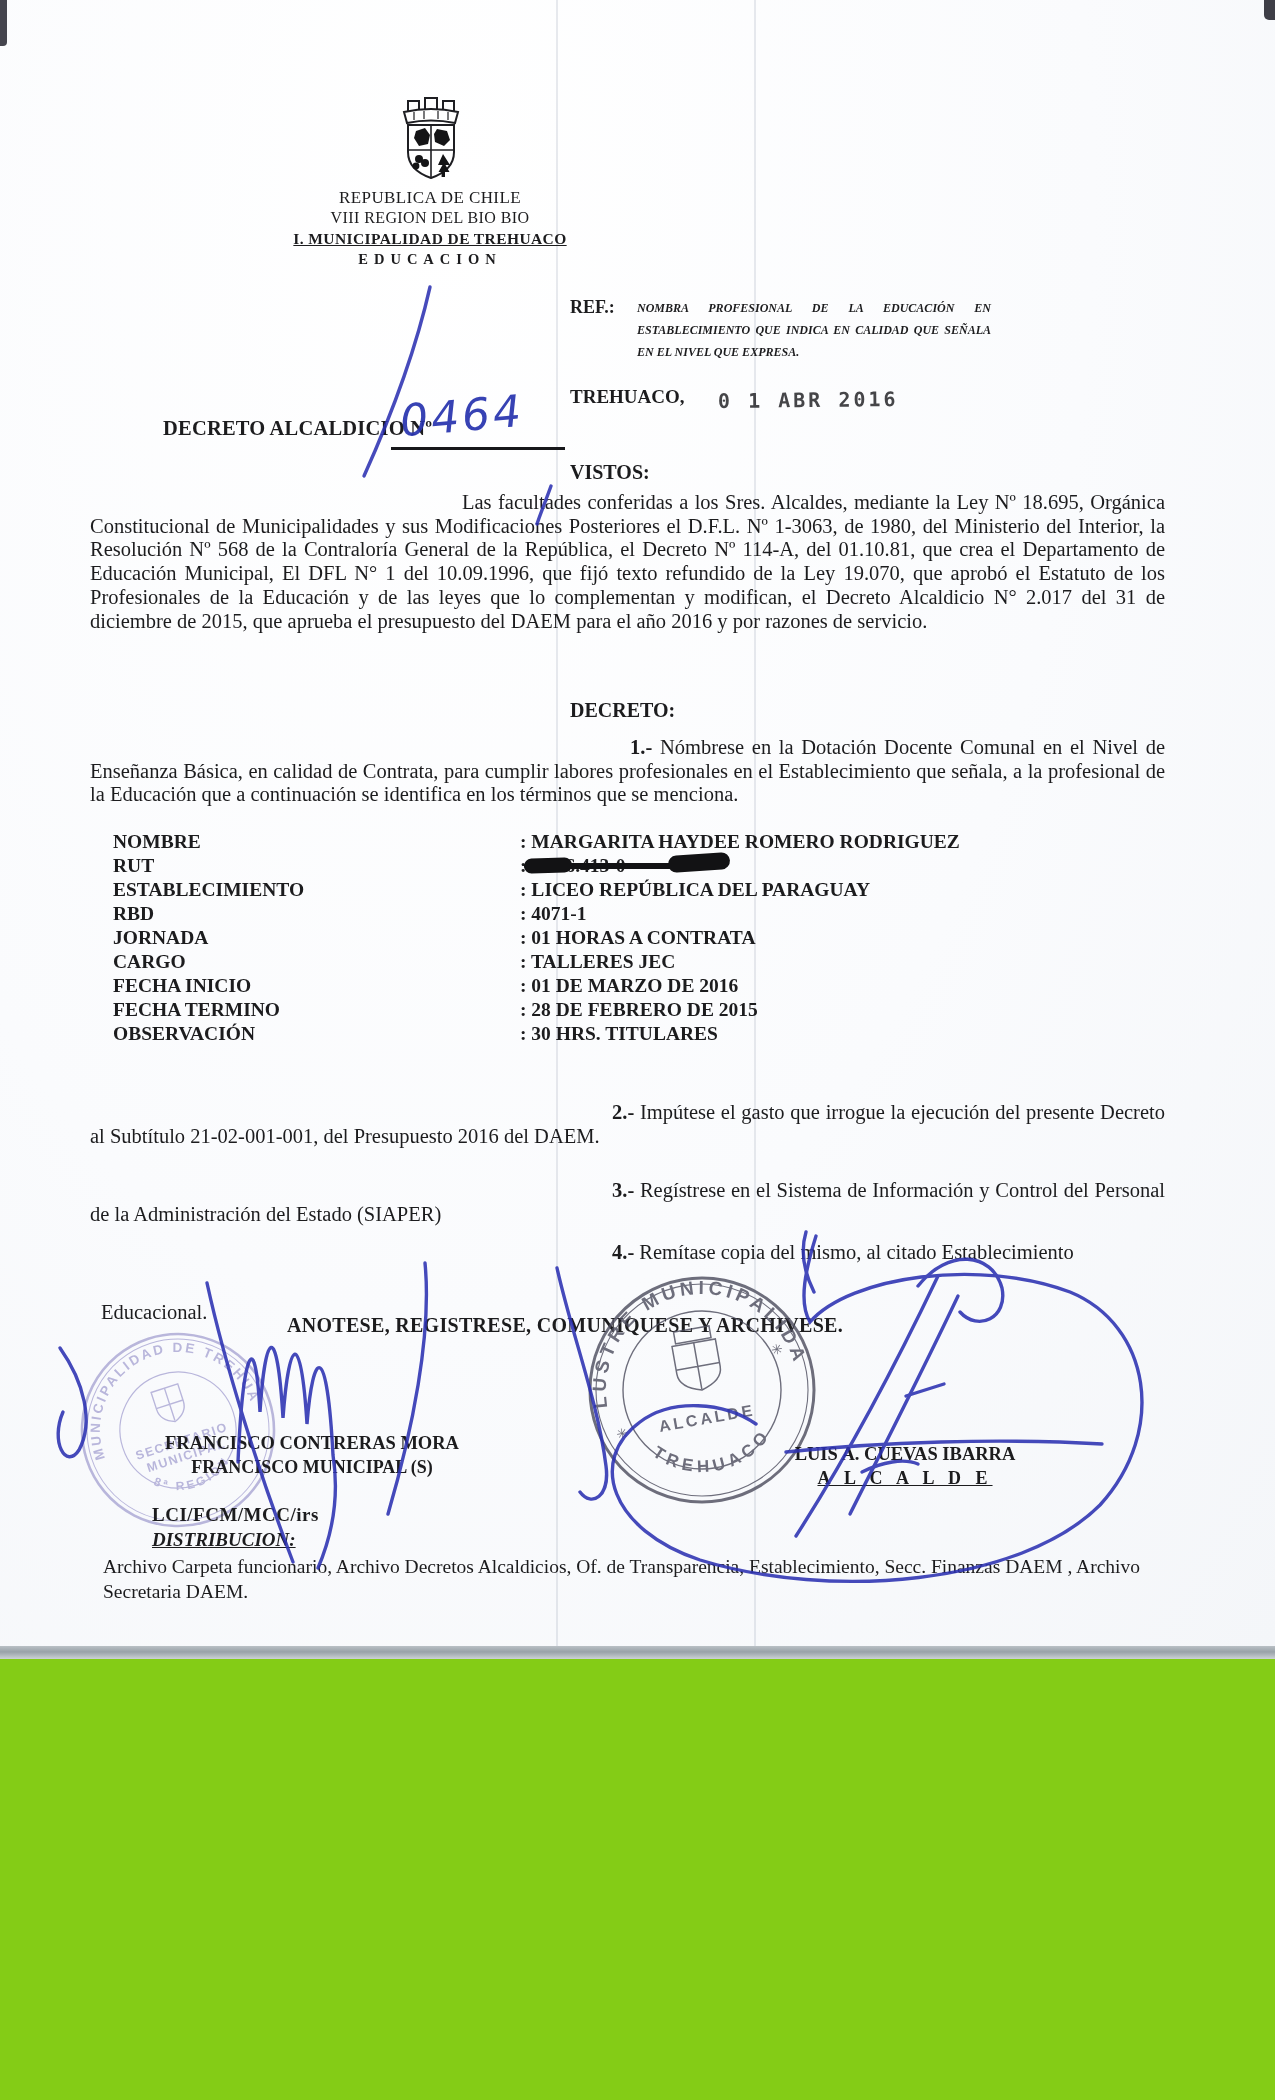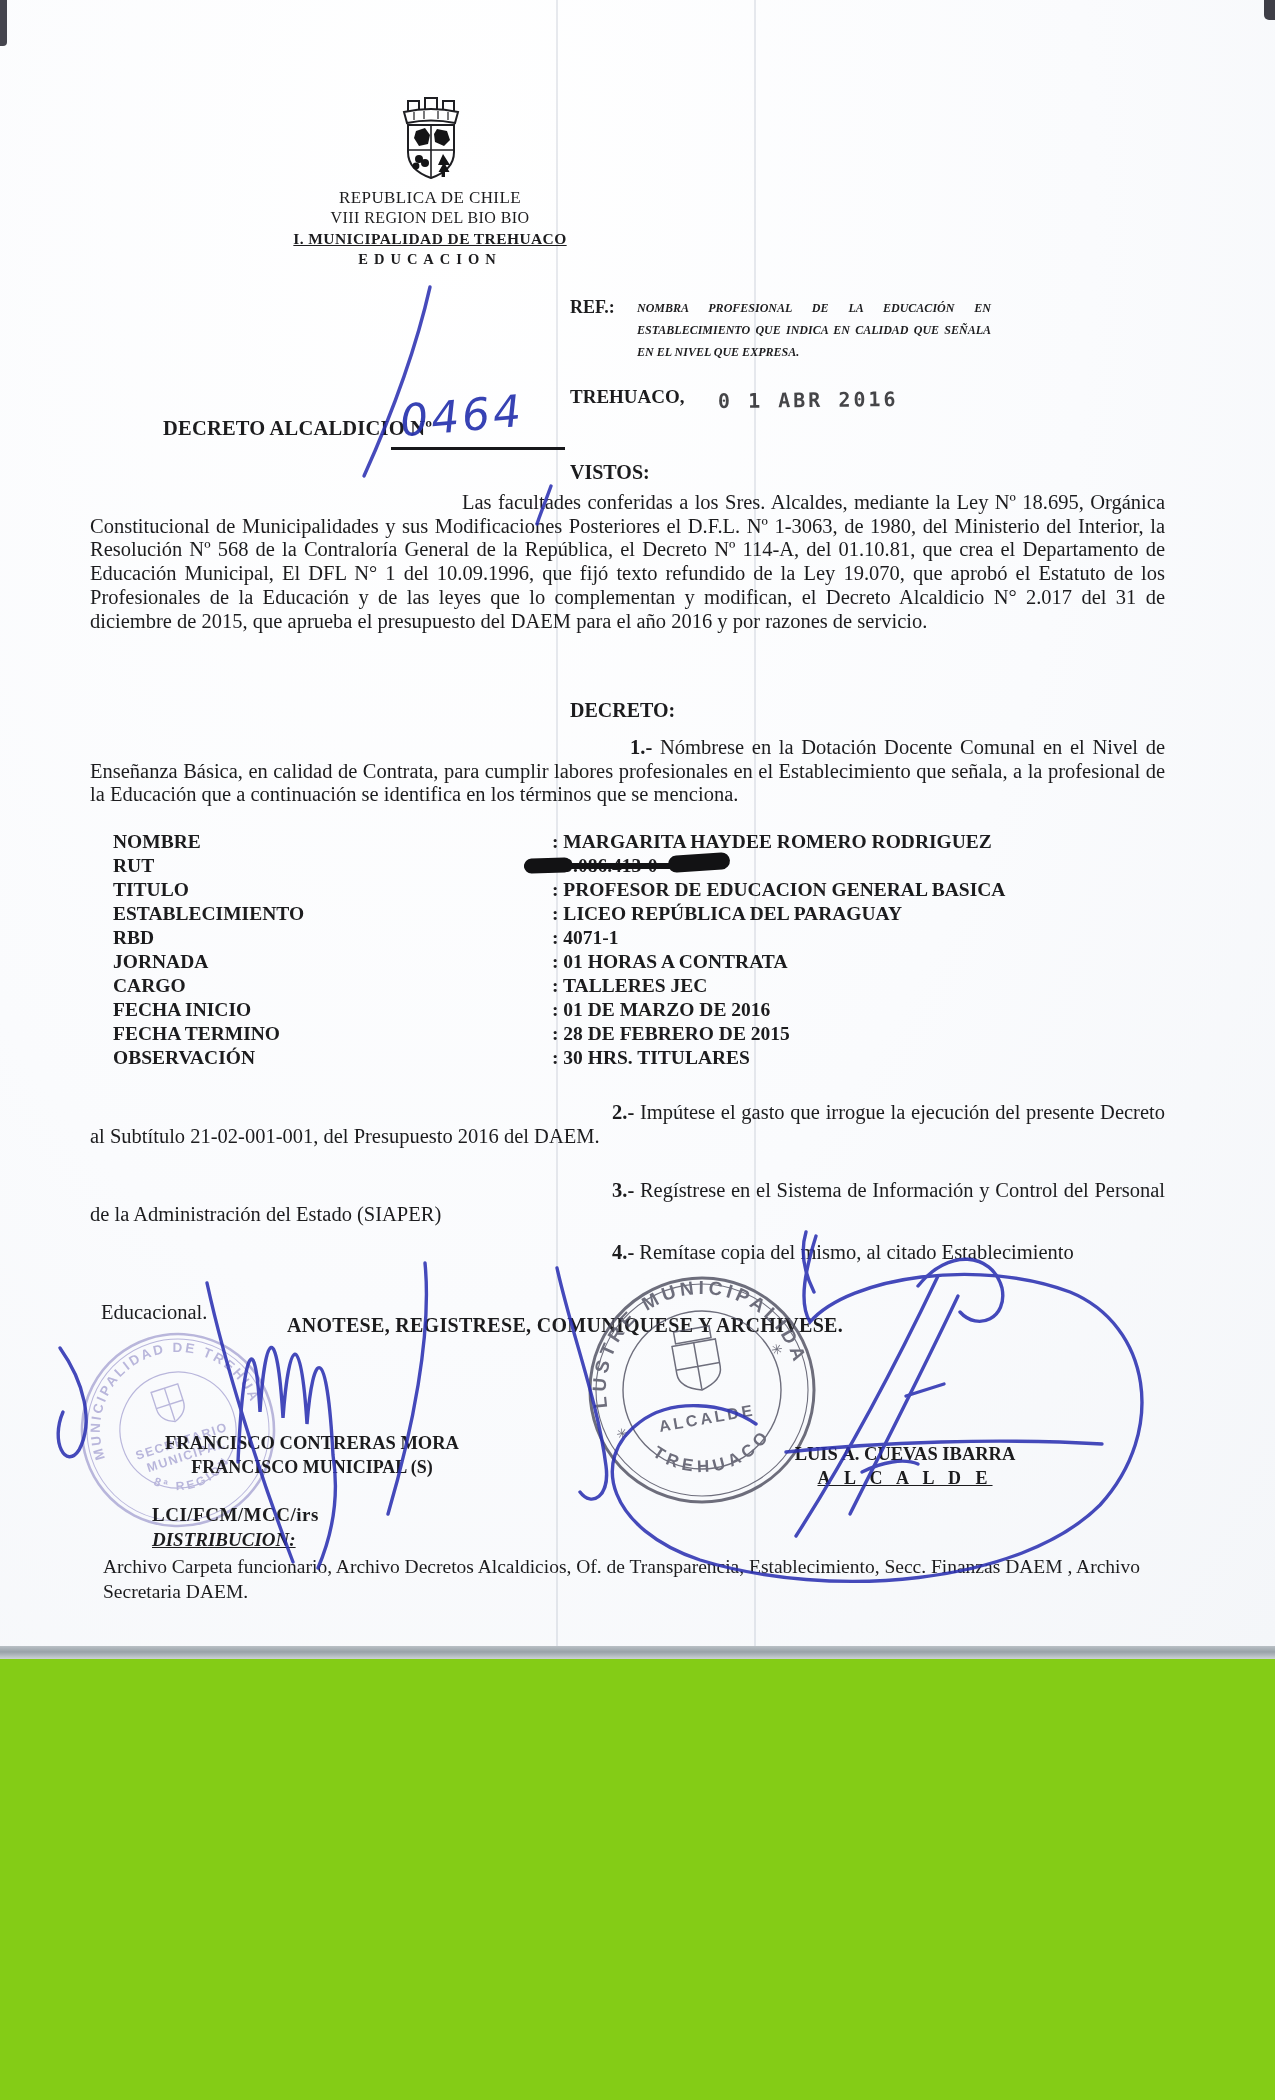--- a/index.html
+++ b/index.html
@@ -25,21 +25,21 @@
   .decree-label{font-size:20.5px;font-weight:bold;letter-spacing:.2px;}
   .handnum{font-family:"DejaVu Sans",sans-serif;font-style:italic;font-size:44px;color:#2733ae;
            transform:rotate(-5deg);letter-spacing:3px;opacity:.92;}
   .numline{height:2.5px;background:#17171a;}
   .sect-label{font-size:20px;font-weight:bold;}
   .body-par{width:1075px;font-size:20.5px;line-height:23.7px;text-align:justify;}
   .ind-v{text-indent:372px;}
   .ind-1{text-indent:540px;}
   .ind-2{text-indent:522px;}
   .fields{width:960px;font-size:19.5px;font-weight:bold;line-height:24px;}
-  .frow{display:flex;gap:32px;}
+  .frow{display:flex;}
   .frow .fl{width:407px;flex:none;}
   .redact{position:absolute;background:#121214;}
   .closing{width:600px;text-align:right;font-size:20px;font-weight:bold;letter-spacing:.3px;}
   .sig-name{width:320px;text-align:center;font-size:18.5px;font-weight:bold;}
   .sig-title{width:320px;text-align:center;font-size:18px;font-weight:bold;}
   .sig-title-sp{letter-spacing:5px;text-decoration:underline;}
   .initials{font-size:19px;font-weight:bold;letter-spacing:.5px;}
   .dist-label{font-size:19px;font-weight:bold;font-style:italic;text-decoration:underline;}
   .dist-text{width:1062px;font-size:19.5px;line-height:25px;}
   .cont{font-size:20.5px;}
@@ -97,24 +97,20 @@
   <div class="abs body-par ind-1" style="left:90px;top:736px;"><span class="b">1.-</span><span> Nómbrese en la Dotación Docente Comunal en el Nivel de Enseñanza Básica, en calidad de  Contrata,  para cumplir labores profesionales en el Establecimiento que señala, a la   profesional de la Educación que a continuación se identifica en los términos que se menciona.</span></div>
 
   <div class="abs fields" style="left:113px;top:830px;">
     <div class="frow">
         <span class="fl">NOMBRE</span>
         <span>: MARGARITA HAYDEE ROMERO RODRIGUEZ</span>
       </div>
     <div class="frow">
         <span class="fl">RUT</span>
         <span>: 9.086.413-0</span>
-      </div>
-    <div class="frow">
-        <span class="fl">TITULO</span>
-        <span>: PROFESOR DE EDUCACION GENERAL BASICA</span>
       </div>
     <div class="frow">
         <span class="fl">ESTABLECIMIENTO</span>
         <span>: LICEO REPÚBLICA DEL PARAGUAY</span>
       </div>
     <div class="frow">
         <span class="fl">RBD</span>
         <span>: 4071-1</span>
       </div>
     <div class="frow">

